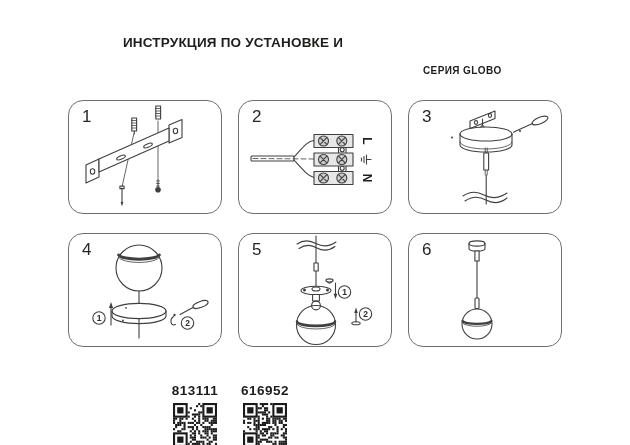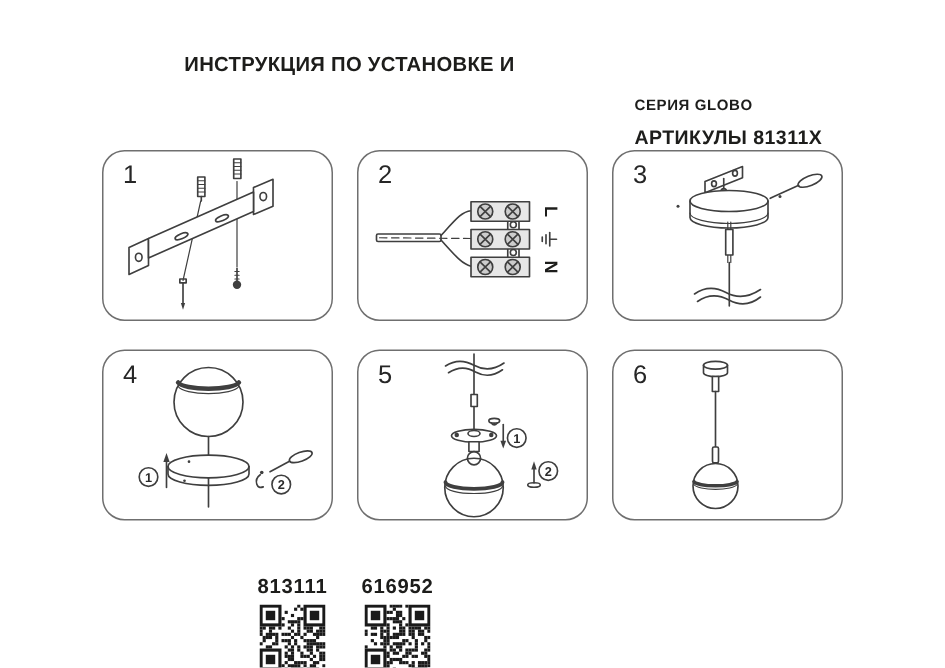--- a/index.html
+++ b/index.html
@@ -36,21 +36,20 @@
   .qr-svg{margin-top:5px;display:inline-block;}
 </style>
 </head>
 <body>
 
 <div class="doc-title">
   <div>ИНСТРУКЦИЯ ПО УСТАНОВКЕ И</div>
 </div>
 <div class="header-right">
   <div class="series-label">СЕРИЯ GLOBO</div>
-  <div class="articles-label">АРТИКУЛЫ 81311X</div>
 </div>
 
 <div class="panel" id="panel-1">
   <div class="panel-number">1</div>
   <svg width="154" height="114" viewBox="0 0 154 114">
     <g class="ln">
       <path class="thin" d="M64.8,33 L53,86"></path>
       <path class="thin" d="M89,20 L89,77"></path>
     </g>
     <g class="ln">

